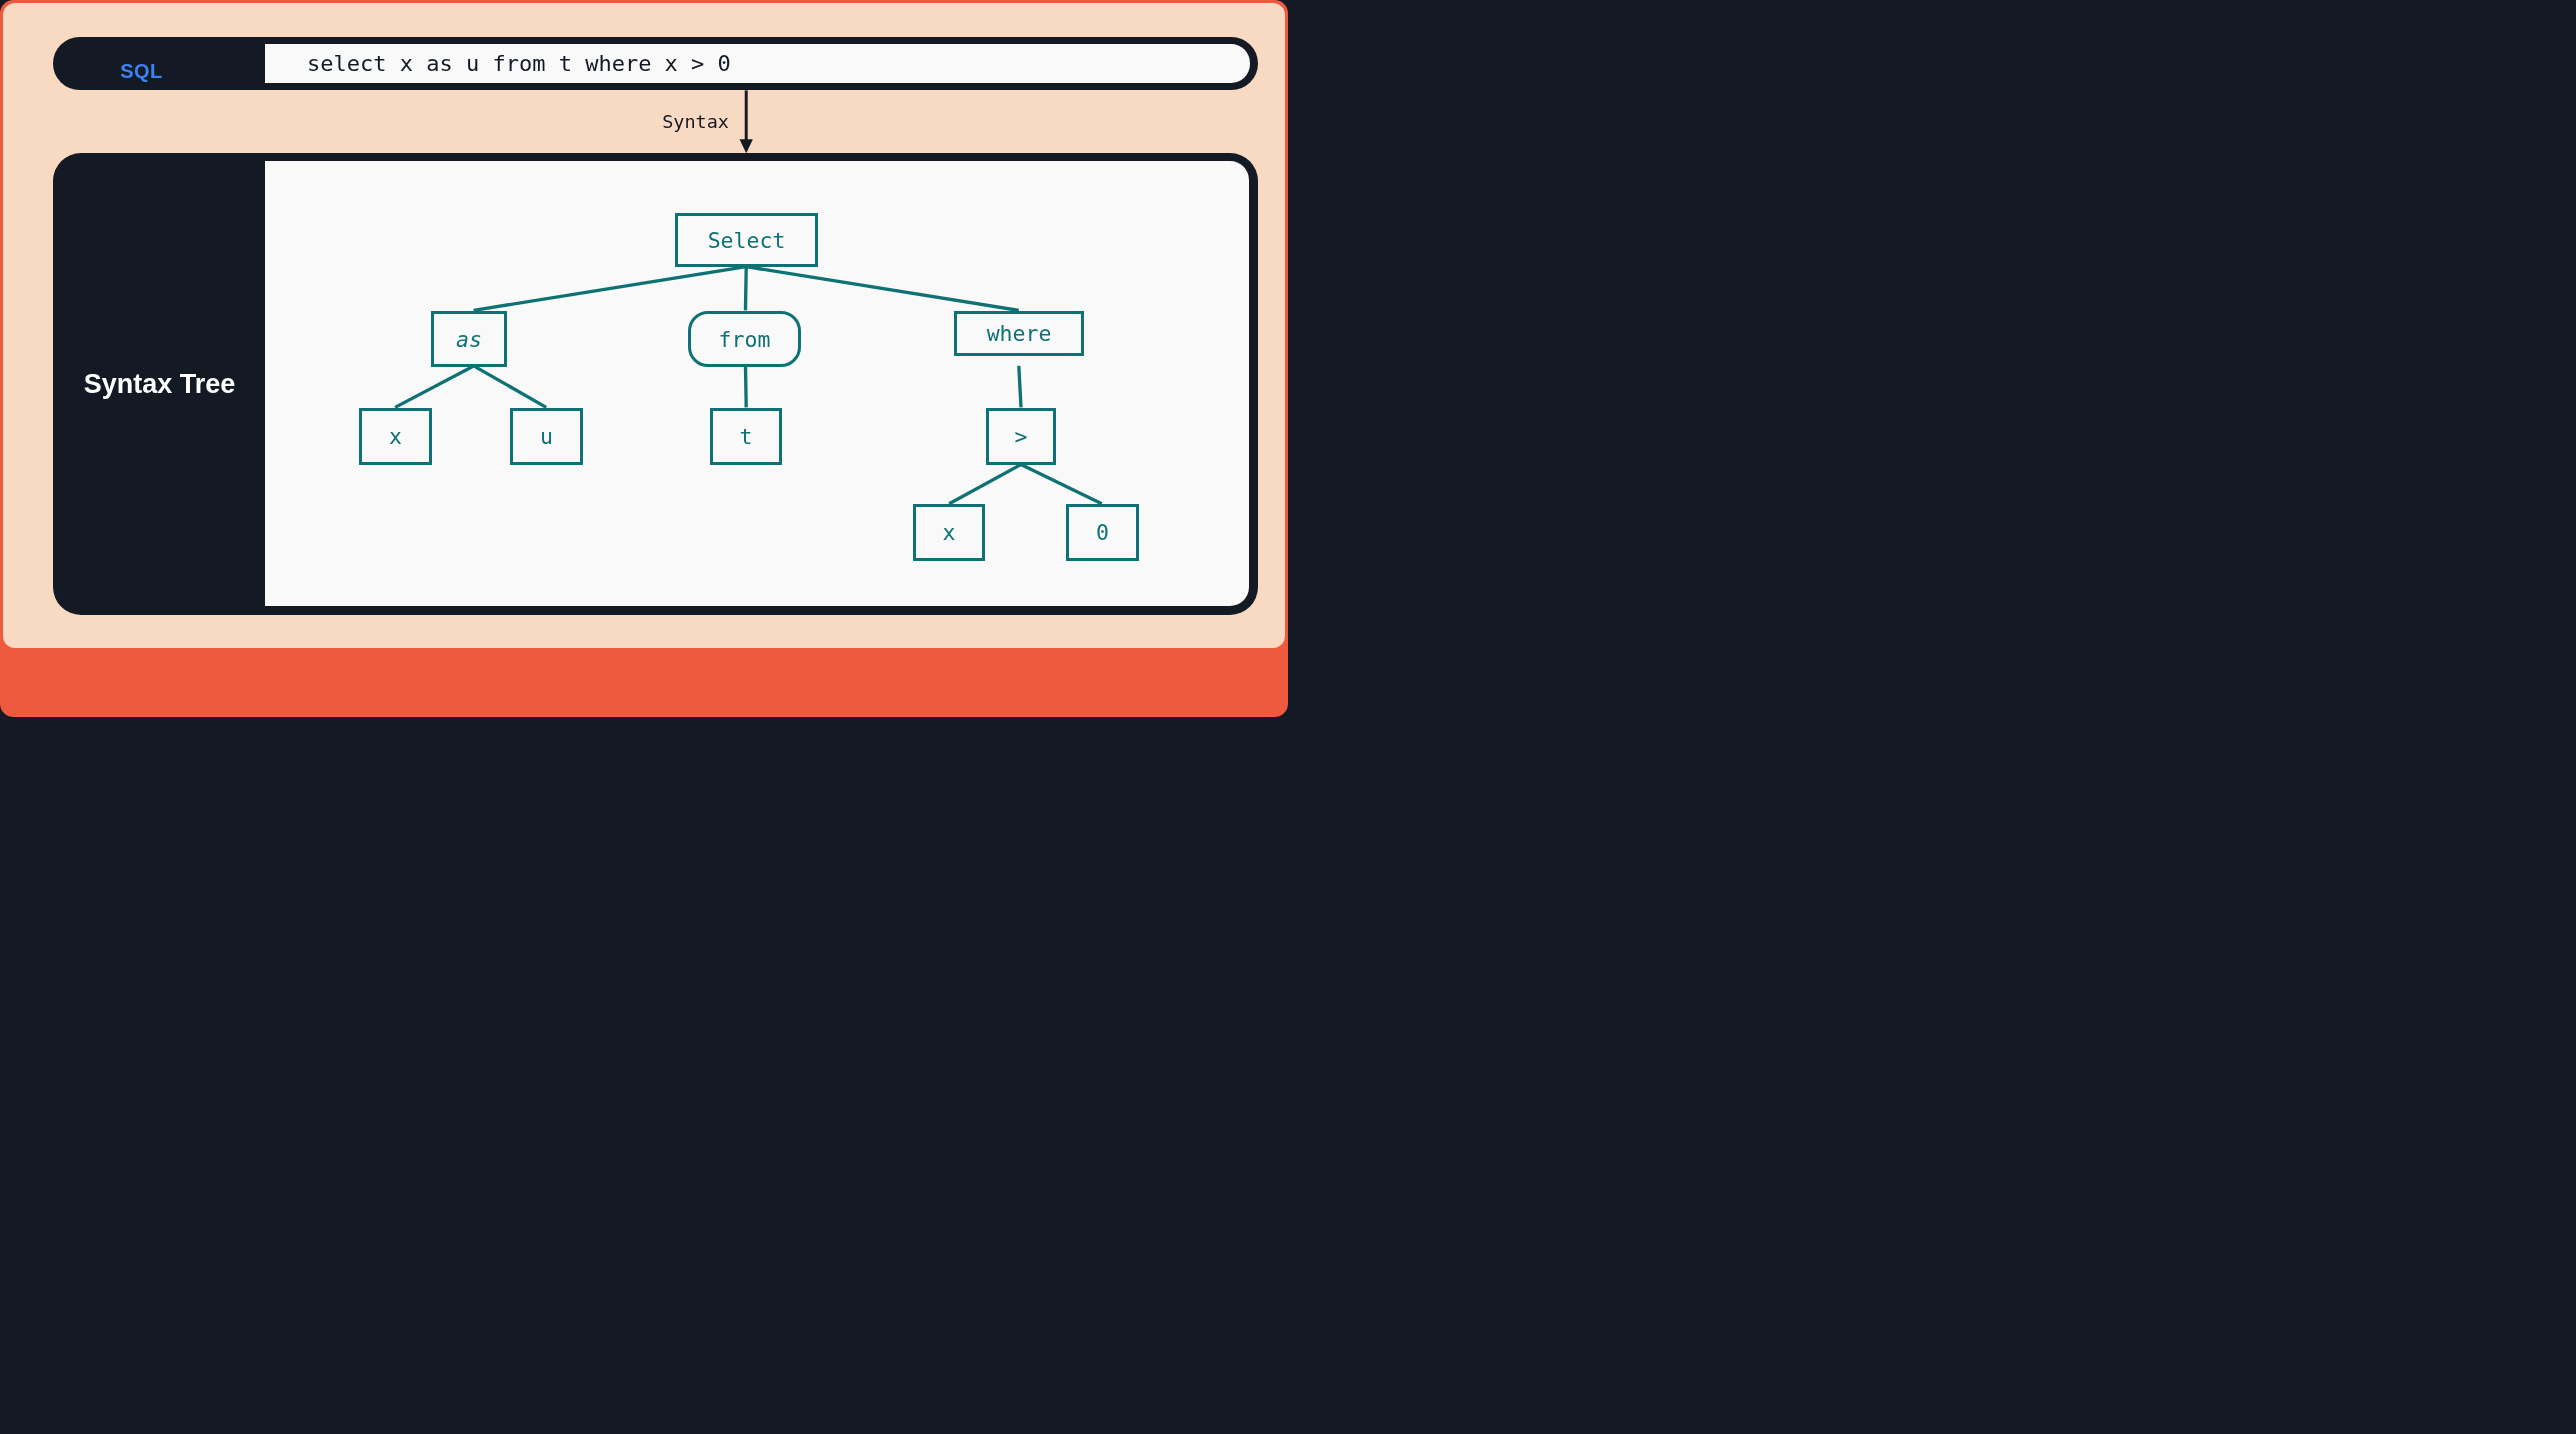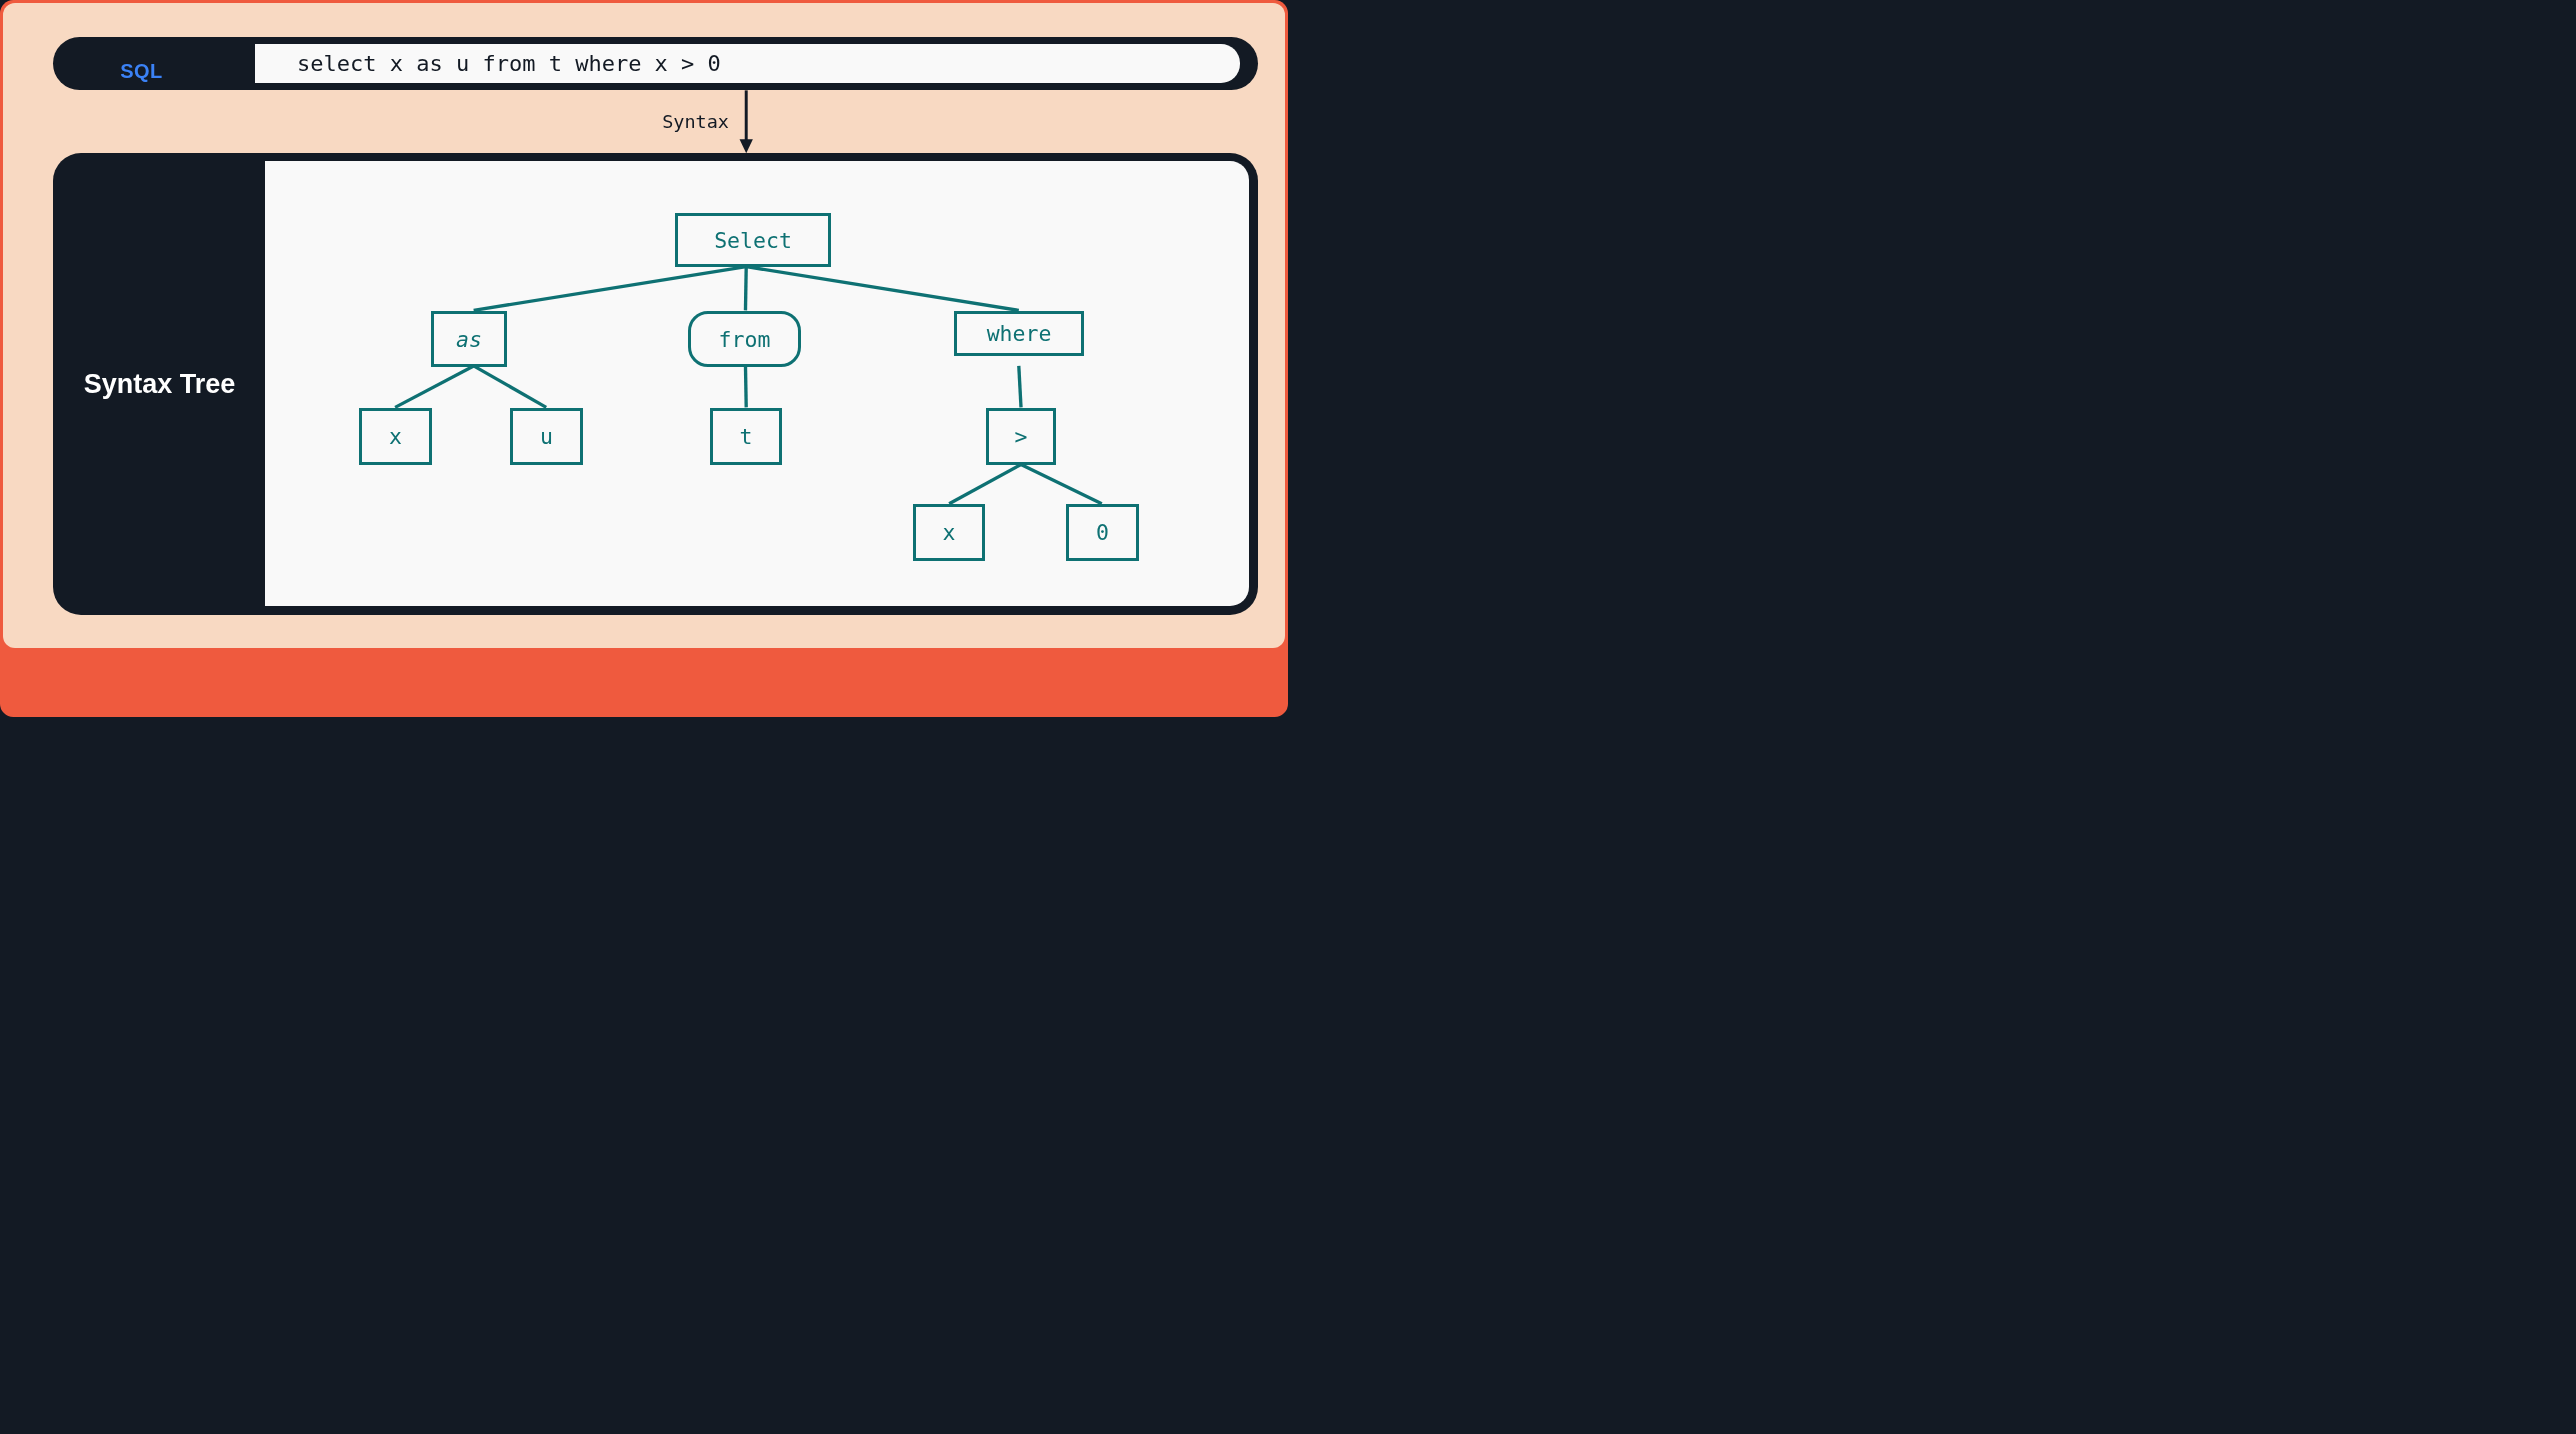--- a/index.html
+++ b/index.html
@@ -26,21 +26,21 @@
   .sql-pill{
     position:absolute;left:53px;top:37px;width:1205px;height:53px;
     background:var(--background-dark);border-radius:27px;
   }
   .sql-pill-label{
     position:absolute;left:35px;top:37px;width:213px;height:53px;
     display:flex;align-items:center;justify-content:center;
     color:#3b82f6;font-size:20px;font-weight:bold;letter-spacing:0.4px;margin-top:8px;
   }
   .sql-pill-white{
-    position:absolute;left:255px;top:44px;width:985px;height:39px;
+    position:absolute;left:265px;top:44px;width:985px;height:39px;
     background:var(--content-white);border-radius:0 19px 19px 0;
     display:flex;align-items:center;
   }
   .sql-query{
     font-family:"DejaVu Sans Mono",monospace;font-size:22px;color:var(--background-dark);
     padding-left:42px;white-space:pre;
   }
   
   .parser-label{
     position:absolute;left:618px;top:111px;width:111px;text-align:right;
@@ -104,21 +104,21 @@
     <line class="edge" x1="1007" y1="360" x2="1006" y2="419"></line>
     <line class="edge" x1="1007" y1="360" x2="1375" y2="419"></line>
     <line class="edge" x1="639" y1="494" x2="533" y2="550"></line>
     <line class="edge" x1="639" y1="494" x2="737" y2="550"></line>
     <line class="edge" x1="1006" y1="494" x2="1007" y2="550"></line>
     <line class="edge" x1="1375" y1="494" x2="1378" y2="550"></line>
     <line class="edge" x1="1378" y1="627" x2="1281" y2="680"></line>
     <line class="edge" x1="1378" y1="627" x2="1487" y2="680"></line>
   </svg>
 
-  <div class="node" style="left:675px;top:213px;width:156px;height:54px;">Select</div>
+  <div class="node" style="left:675px;top:213px;width:143px;height:54px;">Select</div>
   <div class="node" style="left:431px;top:311px;width:76px;height:56px;font-style:italic;">as</div>
   <div class="node" style="left:688px;top:311px;width:113px;height:56px;border-radius:20px;">from</div>
   <div class="node" style="left:954px;top:311px;width:130px;height:45px;">where</div>
   <div class="node" style="left:359px;top:408px;width:73px;height:57px;">x</div>
   <div class="node" style="left:510px;top:408px;width:73px;height:57px;">u</div>
   <div class="node" style="left:710px;top:408px;width:72px;height:57px;">t</div>
   <div class="node" style="left:986px;top:408px;width:70px;height:57px;">&gt;</div>
   <div class="node" style="left:913px;top:504px;width:72px;height:57px;">x</div>
   <div class="node" style="left:1066px;top:504px;width:73px;height:57px;">0</div>
 

